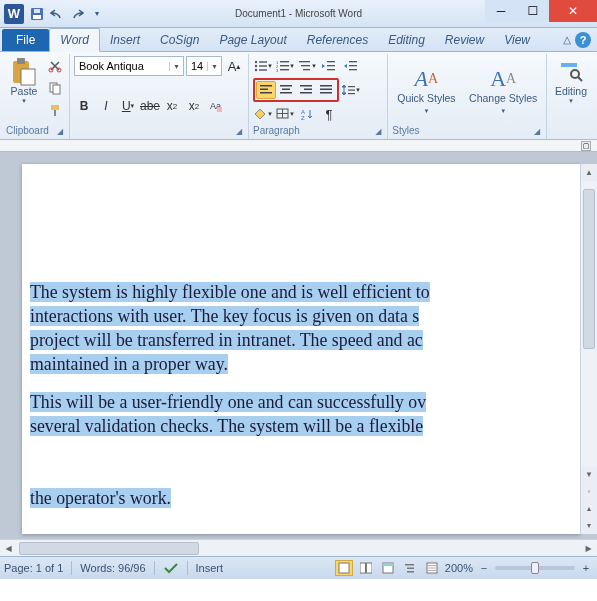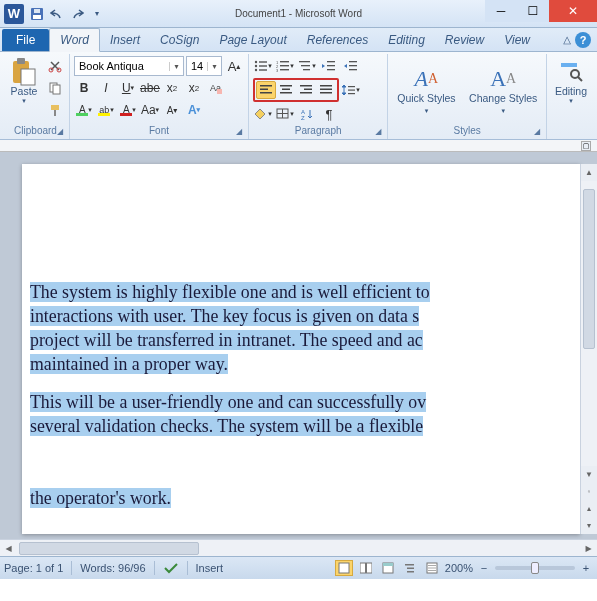--- a/index.html
+++ b/index.html
@@ -22,29 +22,29 @@
 .file-tab { background: #1e66b0; color: #fff; padding: 4px 14px; font-size: 12px; border-radius: 2px 2px 0 0; cursor: pointer; }
 .ribbon-tab { padding: 4px 10px; font-size: 12px; color: #3a5a82; cursor: pointer; font-style: italic; }
 .ribbon-tab.active { background: #f2f5f9; border: 1px solid #9db5cf; border-bottom: 1px solid #f2f5f9; margin-bottom: -1px; border-radius: 2px 2px 0 0; color: #3a5a82; }
 .help-icon { position: absolute; right: 6px; top: 4px; width: 16px; height: 16px; border-radius: 50%; background: #3b8fd6; color: #fff; display: flex; align-items: center; justify-content: center; font-size: 11px; font-weight: bold; cursor: pointer; }
 .min-ribbon { position: absolute; right: 26px; top: 6px; color: #3a5a82; cursor: pointer; font-size: 10px; }
 
 
 .ribbon { height: 88px; background: linear-gradient(#f6f9fc, #e4ecf6); border-bottom: 1px solid #a6bdd8; display: flex; padding: 2px 2px 0 2px; }
 .group { display: flex; flex-direction: column; padding: 2px 4px; border-right: 1px solid #c3d3e6; position: relative; }
 .group-body { flex: 1; display: flex; align-items: flex-start; gap: 3px; }
-.group-label { font-size: 10px; color: #5a7aa2; text-align: center; padding: 1px 0; }
+.group-label { font-size: 10px; color: #5a7aa2; padding: 1px 0; }
 .group-launcher { position: absolute; right: 2px; bottom: 2px; width: 10px; height: 10px; font-size: 8px; color: #5a7aa2; cursor: pointer; }
 
 .big-btn { display: flex; flex-direction: column; align-items: center; padding: 2px 4px; cursor: pointer; border-radius: 2px; }
 .big-btn .icon-lg { width: 28px; height: 28px; display: flex; align-items: center; justify-content: center; font-size: 20px; }
 .big-btn .btn-label { font-size: 10.5px; color: #3a5a82; text-align: center; line-height: 11px; }
 .split-arrow { font-size: 7px; color: #3a5a82; }
 
-.font-rows { display: flex; flex-direction: column; gap: 2px; }
+.font-rows { display: flex; flex-direction: column; gap: 20px; }
 .row { display: flex; align-items: center; gap: 2px; }
 .combo { display: flex; align-items: center; background: #fff; border: 1px solid #a8b9cf; height: 20px; font-size: 11px; }
 .combo .combo-text { padding: 0 4px; flex: 1; }
 .combo .combo-arrow { width: 14px; text-align: center; border-left: 1px solid #ccc; cursor: pointer; font-size: 8px; color: #555; }
 .font-name { width: 110px; }
 .font-size { width: 36px; }
 .sm-btn { width: 20px; height: 20px; display: flex; align-items: center; justify-content: center; cursor: pointer; font-size: 12px; color: #333; border-radius: 2px; }
 .sm-btn sup, .sm-btn sub { font-size: 8px; }
 .color-bar { height: 3px; width: 12px; display: block; margin-top: -2px; }
 

